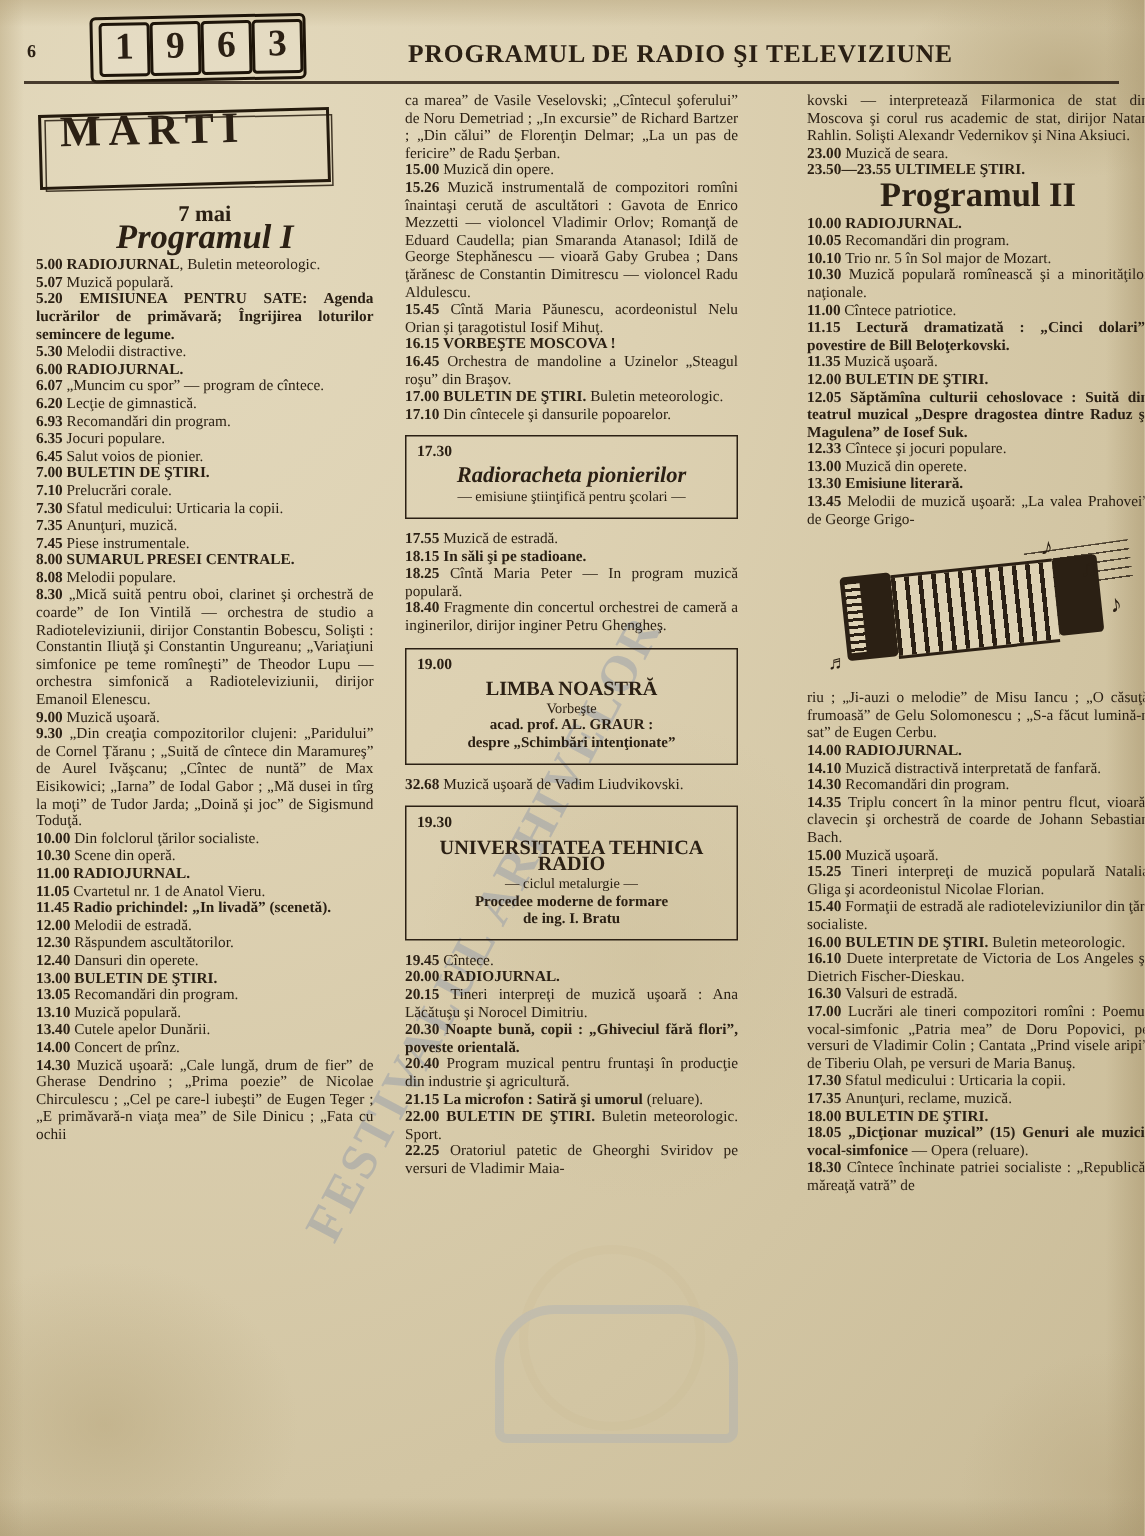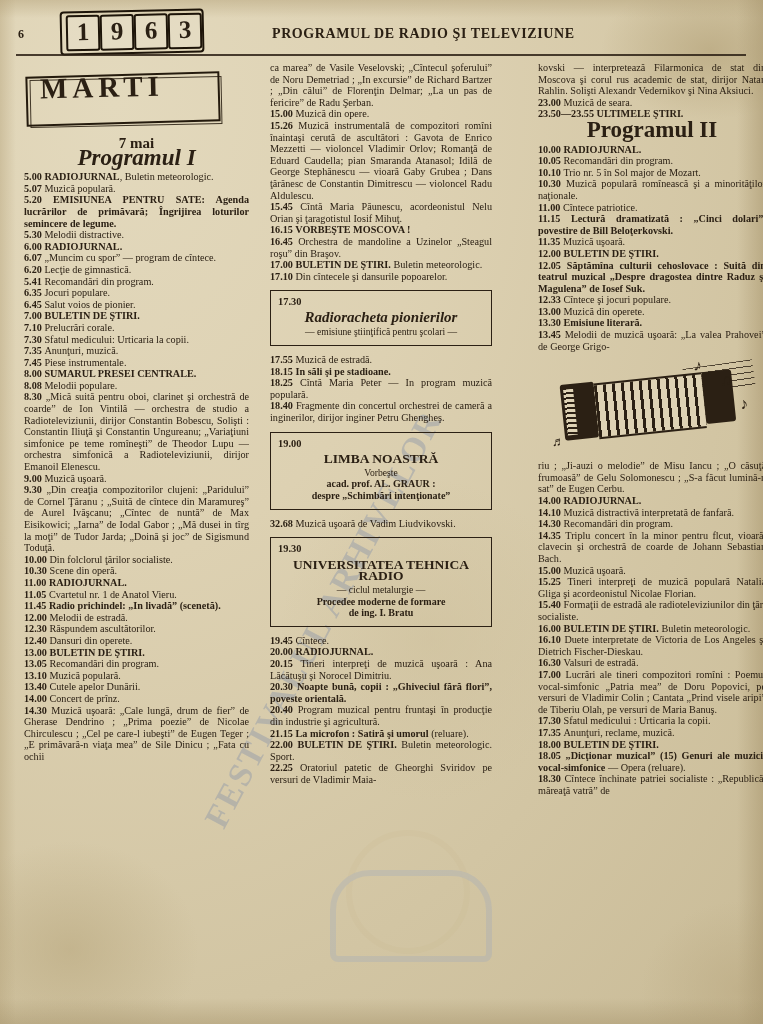--- a/index.html
+++ b/index.html
@@ -28,21 +28,21 @@
   
   .folio{position:absolute;left:18px;top:27px;font-size:12px;font-weight:bold;}
   .yearbox{position:absolute;left:64px;top:14px;width:140px;height:34px;transform:rotate(-1.2deg);}
   .yearbox .cell{
     position:absolute;top:0;width:30px;height:32px;border:2px solid #1d1409;border-radius:3px;
     font-family:"Liberation Serif",serif;font-weight:bold;font-size:25px;text-align:center;line-height:30px;
     background:rgba(255,255,255,0.12);
   }
   .yearbox .c0{left:2px}.yearbox .c1{left:36px}.yearbox .c2{left:70px}.yearbox .c3{left:104px}
   .yearbox .outer{position:absolute;left:-4px;top:-4px;width:140px;height:40px;border:2px solid #1d1409;border-radius:4px;}
-  .hdr-title{position:absolute;left:272px;top:26px;font-size:14px;font-weight:bold;letter-spacing:.6px;}
+  .hdr-title{position:absolute;left:272px;top:26px;font-size:17px;font-weight:bold;letter-spacing:.6px;}
   .hdr-rule{position:absolute;left:16px;top:54px;width:730px;height:2px;background:#2b2014;opacity:.85;}
 
   
   .col{position:absolute;top:62px;font-size:10.2px;line-height:11.6px;text-align:justify;}
   .col1{left:24px;width:225px;}
   .col2{left:270px;width:222px;}
   .col3{left:538px;width:228px;}
   .col p{margin:0 0 0 0;text-indent:0;}
   .entry{margin-bottom:0.5px;}
   .b{font-weight:bold;}
@@ -142,21 +142,21 @@
     <div class="day">7 mai</div>
     <div class="prog-title">Programul I</div>
     <div id="c1list">
         <p class="entry"><span class="b">5.00 </span><span class="b">RADIOJURNAL</span><span>, Buletin meteorologic.</span></p>
         <p class="entry"><span class="b">5.07 </span><span>Muzică populară.</span></p>
         <p class="entry"><span class="b">5.20 </span><span class="b">EMISIUNEA PENTRU SATE:</span><span class="b"> Agenda lucrărilor de primăvară; Îngrijirea loturilor semincere de legume.</span></p>
         <p class="entry"><span class="b">5.30 </span><span>Melodii distractive.</span></p>
         <p class="entry"><span class="b">6.00 </span><span class="b">RADIOJURNAL.</span></p>
         <p class="entry"><span class="b">6.07 </span><span>„Muncim cu spor” — program de cîntece.</span></p>
         <p class="entry"><span class="b">6.20 </span><span>Lecţie de gimnastică.</span></p>
-        <p class="entry"><span class="b">5.41 </span><span>Recomandări din program.</span></p>
+        <p class="entry"><span class="b">6.93 </span><span>Recomandări din program.</span></p>
         <p class="entry"><span class="b">6.35 </span><span>Jocuri populare.</span></p>
         <p class="entry"><span class="b">6.45 </span><span>Salut voios de pionier.</span></p>
         <p class="entry"><span class="b">7.00 </span><span class="b">BULETIN DE ŞTIRI.</span></p>
         <p class="entry"><span class="b">7.10 </span><span>Prelucrări corale.</span></p>
         <p class="entry"><span class="b">7.30 </span><span>Sfatul medicului: Urticaria la copii.</span></p>
         <p class="entry"><span class="b">7.35 </span><span>Anunţuri, muzică.</span></p>
         <p class="entry"><span class="b">7.45 </span><span>Piese instrumentale.</span></p>
         <p class="entry"><span class="b">8.00 </span><span class="b">SUMARUL PRESEI CENTRALE.</span></p>
         <p class="entry"><span class="b">8.08 </span><span>Melodii populare.</span></p>
         <p class="entry"><span class="b">8.30 </span><span>„Mică suită pentru oboi, clarinet şi orchestră de coarde” de Ion Vintilă — orchestra de studio a Radioteleviziunii, dirijor Constantin Bobescu, Solişti : Constantin Iliuţă şi Constantin Ungureanu; „Variaţiuni simfonice pe teme romîneşti” de Theodor Lupu — orchestra simfonică a Radioteleviziunii, dirijor Emanoil Elenescu.</span></p>

